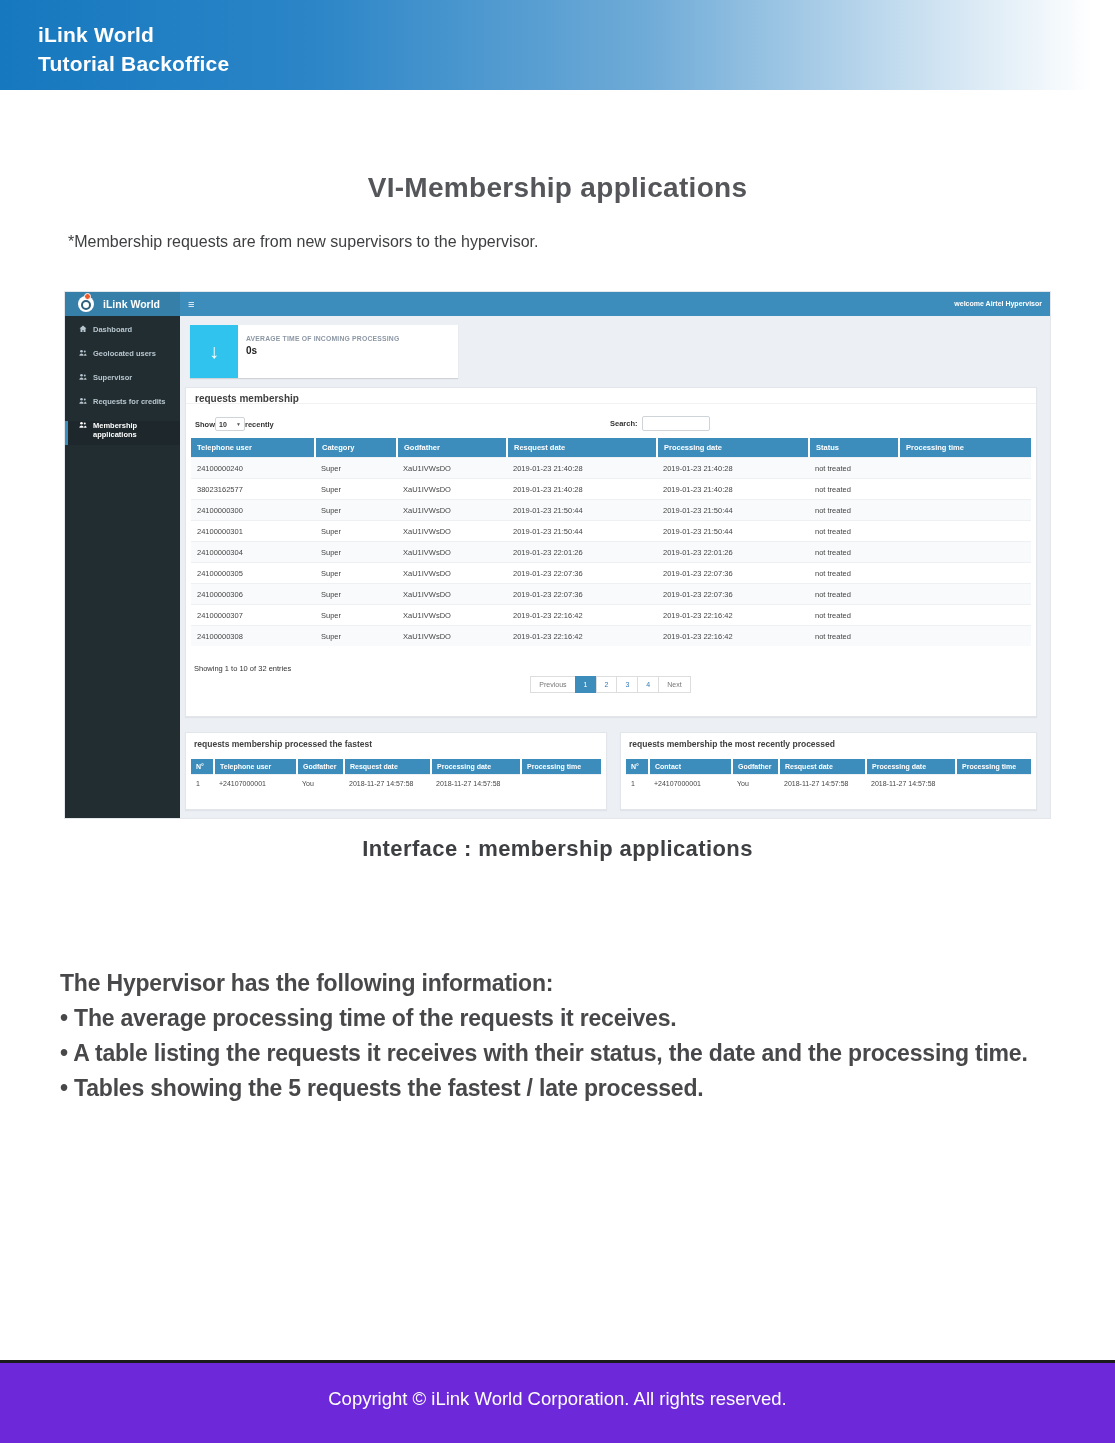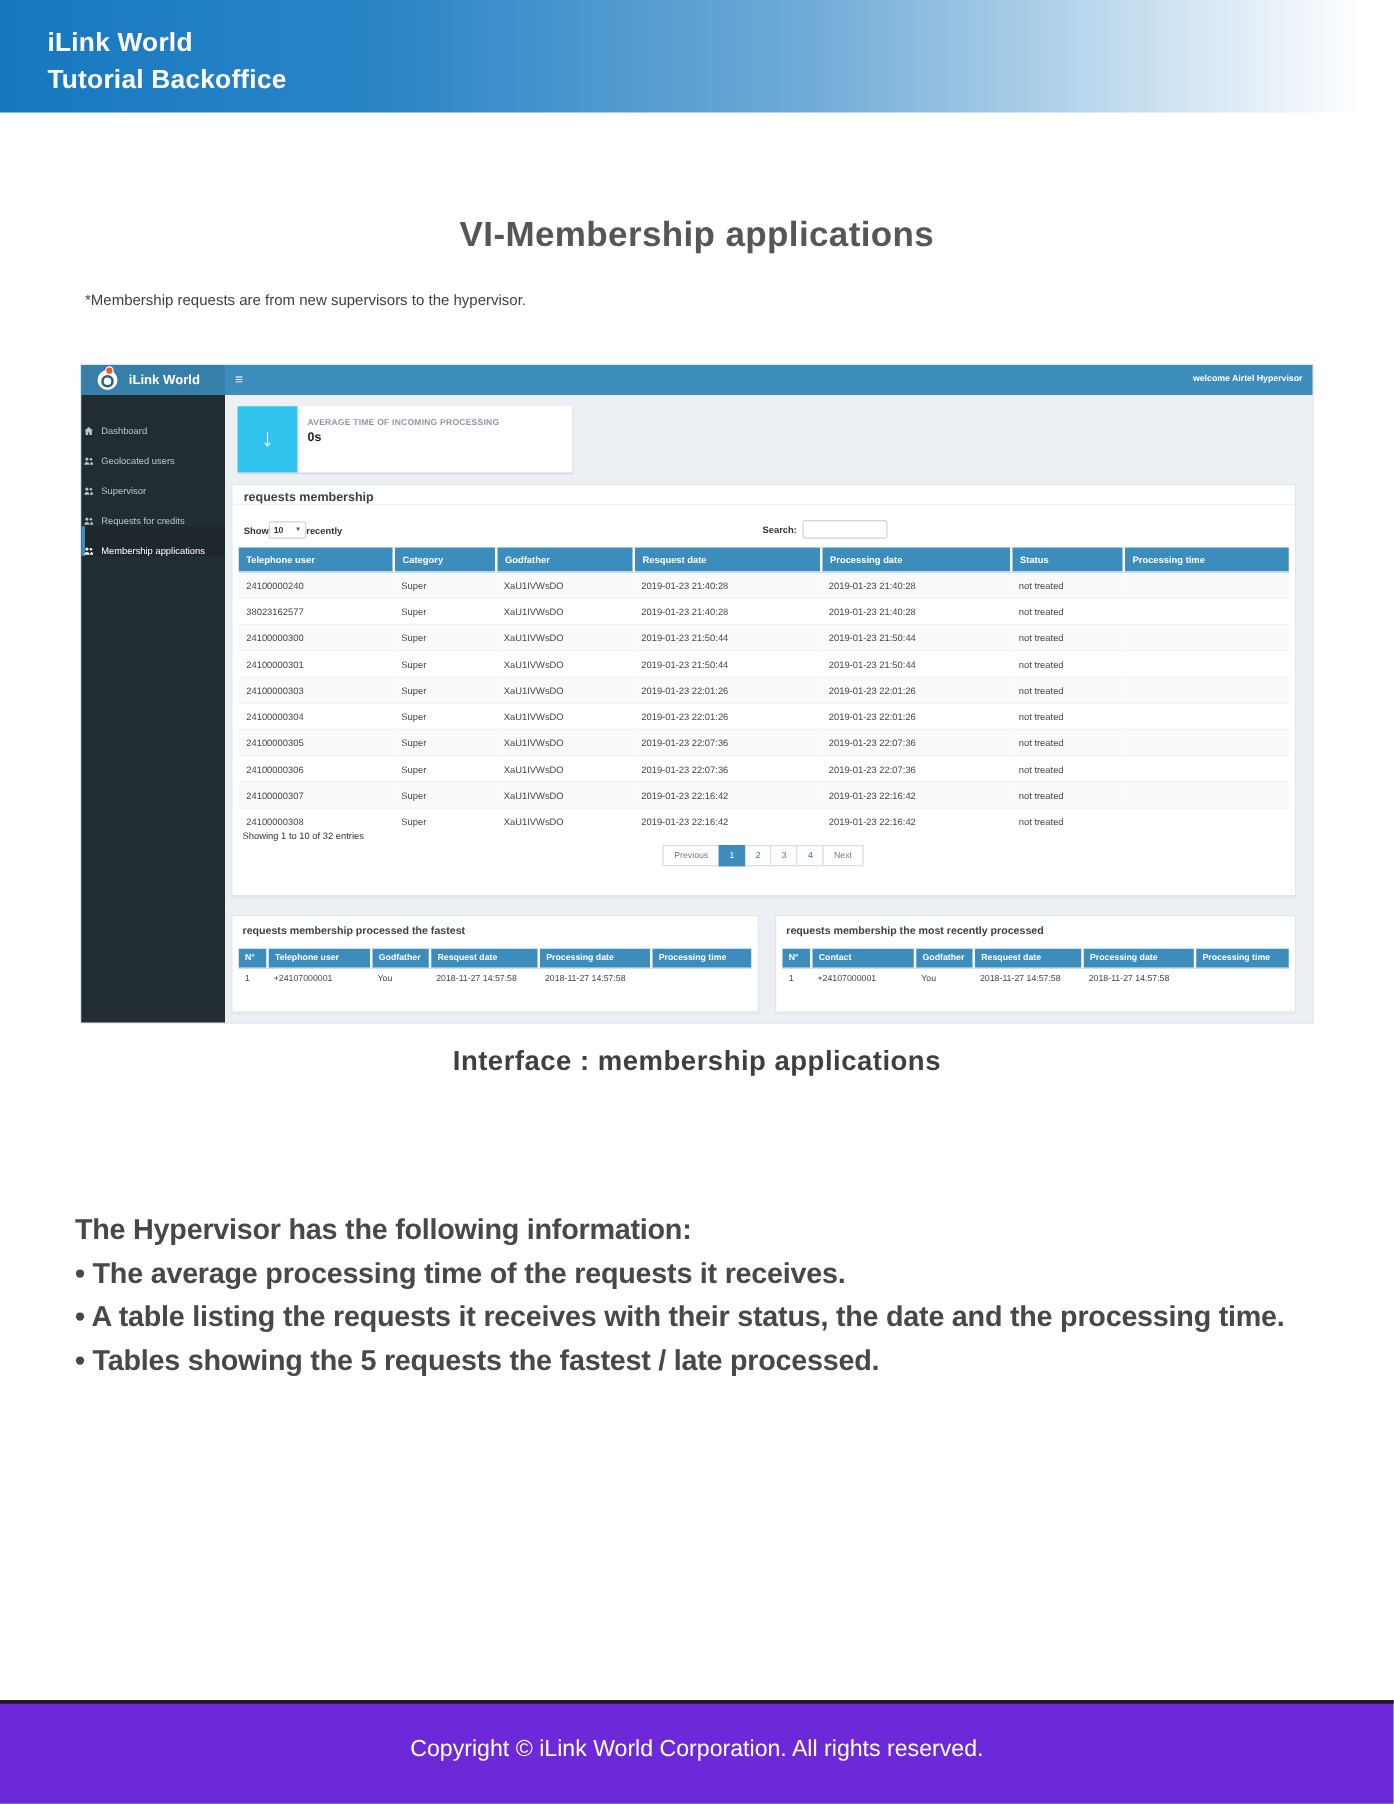--- a/index.html
+++ b/index.html
@@ -7,21 +7,21 @@
   body { width:1115px; height:1443px; position:relative; font-family:"Liberation Sans", sans-serif; overflow:hidden; }
 
   
   .banner { position:absolute; left:0; top:0; width:1115px; height:90px;
     background:linear-gradient(90deg,#1678bf 0%,#2b85c7 28%,#6fabd7 58%,#cfe3f2 84%,#ffffff 98%); }
   .banner-line { position:absolute; left:38px; color:#fff; font-size:21px; font-weight:600; letter-spacing:.2px; }
   .banner-line.l1 { top:23px; } .banner-line.l2 { top:52px; }
 
   .doc-title { position:absolute; left:0; top:172px; width:100%; text-align:center;
     font-size:28px; font-weight:700; color:#54565a; letter-spacing:.3px; }
-  .doc-note { position:absolute; left:68px; top:233px; font-size:12px; color:#3e3f41; }
+  .doc-note { position:absolute; left:68px; top:233px; font-size:16px; color:#3e3f41; }
 
   .caption { position:absolute; left:0; top:836px; width:100%; text-align:center;
     font-size:22px; font-weight:700; color:#3d3f42; letter-spacing:.4px; }
 
   .info-block { position:absolute; left:60px; top:966px; font-size:23px; font-weight:600;
     color:#48484a; line-height:35px; letter-spacing:-.2px; }
 
   .doc-footer { position:absolute; left:0; top:1360px; width:1115px; height:102px;
     background:#6d28d9; border-top:3px solid #1b1b1b; border-bottom:4px solid #1b1b1b; }
   .footer-text { position:absolute; left:0; top:25px; width:100%; text-align:center; color:#fff; font-size:18.5px; }
@@ -36,22 +36,22 @@
   .logo-circle { width:16px; height:16px; background:#fff; border-radius:50%; position:relative; margin-right:9px; }
   .logo-globe { position:absolute; left:3px; top:4px; width:10px; height:10px;
     border:2px solid #2e5f7d; border-radius:50%; }
   .logo-pin { position:absolute; left:6px; top:-3px; width:7px; height:7px; background:#f05a28;
     border-radius:50% 50% 50% 50%; border:1px solid #fff; }
   .brand { color:#fff; font-size:10.5px; font-weight:700; }
   .hamburger { position:absolute; left:123px; top:0; height:24px; line-height:24px; color:#fff; font-size:11px; cursor:pointer; }
   .welcome { position:absolute; right:8px; top:0; height:24px; line-height:24px; color:#fff; font-size:7px; font-weight:700; }
 
   .sidebar { position:absolute; left:0; top:24px; width:115px; height:502px; background:#222d32; padding-top:9px; }
-  .side-item { display:flex; align-items:flex-end; height:24px; padding-left:2px;
-    color:#b8c7ce; font-size:7.5px; font-weight:400; cursor:pointer; }
+  .side-item { display:flex; align-items:flex-start; height:24px; padding-left:14px;
+    color:#b8c7ce; font-size:7.5px; font-weight:700; cursor:pointer; }
   .side-item.active { color:#fff; background:#1e282c; box-shadow:inset 3px 0 0 #3c8dbc; }
   .side-icon { width:8px; height:8px; margin-right:6px; flex:0 0 8px; }
   .side-icon svg { width:8px; height:8px; display:block; fill:currentColor; }
 
   .stat-card { position:absolute; left:125px; top:33px; width:268px; height:53px; background:#fff;
     box-shadow:0 1px 1px rgba(0,0,0,.12); }
   .stat-icon { position:absolute; left:0; top:0; width:48px; height:53px; background:#2fc3ee;
     color:#fff; display:flex; align-items:center; justify-content:center; font-size:20px; font-weight:700; }
   .stat-label { position:absolute; left:56px; top:10px; font-size:6.8px; font-weight:700; color:#8c97a4; letter-spacing:.2px; }
   .stat-value { position:absolute; left:56px; top:20px; font-size:10px; font-weight:700; color:#1d1d1d; }
@@ -254,29 +254,20 @@
         <tr>
           <td>24100000301</td>
           <td>Super</td>
           <td>XaU1IVWsDO</td>
           <td>2019-01-23 21:50:44</td>
           <td>2019-01-23 21:50:44</td>
           <td>not treated</td>
           <td></td>
         </tr>
         <tr>
-          <td>24100000303</td>
-          <td>Super</td>
-          <td>XaU1IVWsDO</td>
-          <td>2019-01-23 22:01:26</td>
-          <td>2019-01-23 22:01:26</td>
-          <td>not treated</td>
-          <td></td>
-        </tr>
-        <tr>
           <td>24100000304</td>
           <td>Super</td>
           <td>XaU1IVWsDO</td>
           <td>2019-01-23 22:01:26</td>
           <td>2019-01-23 22:01:26</td>
           <td>not treated</td>
           <td></td>
         </tr>
         <tr>
           <td>24100000305</td>

